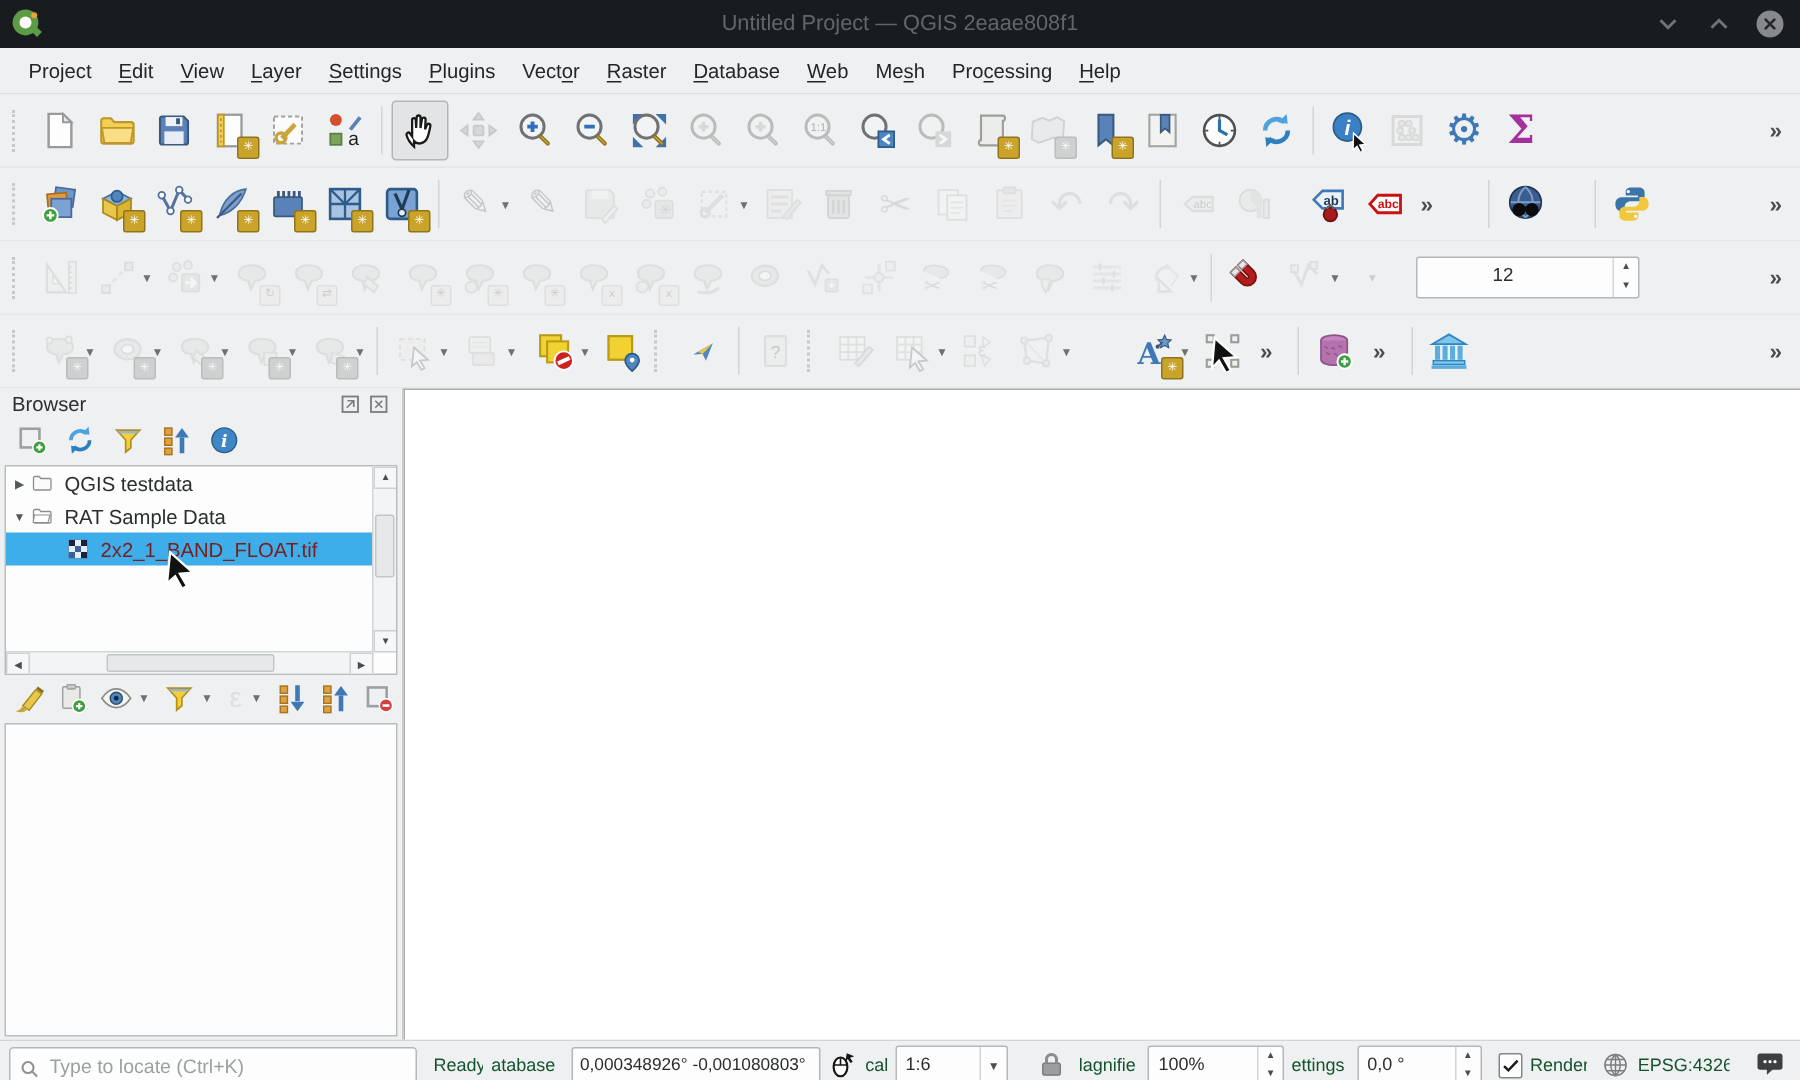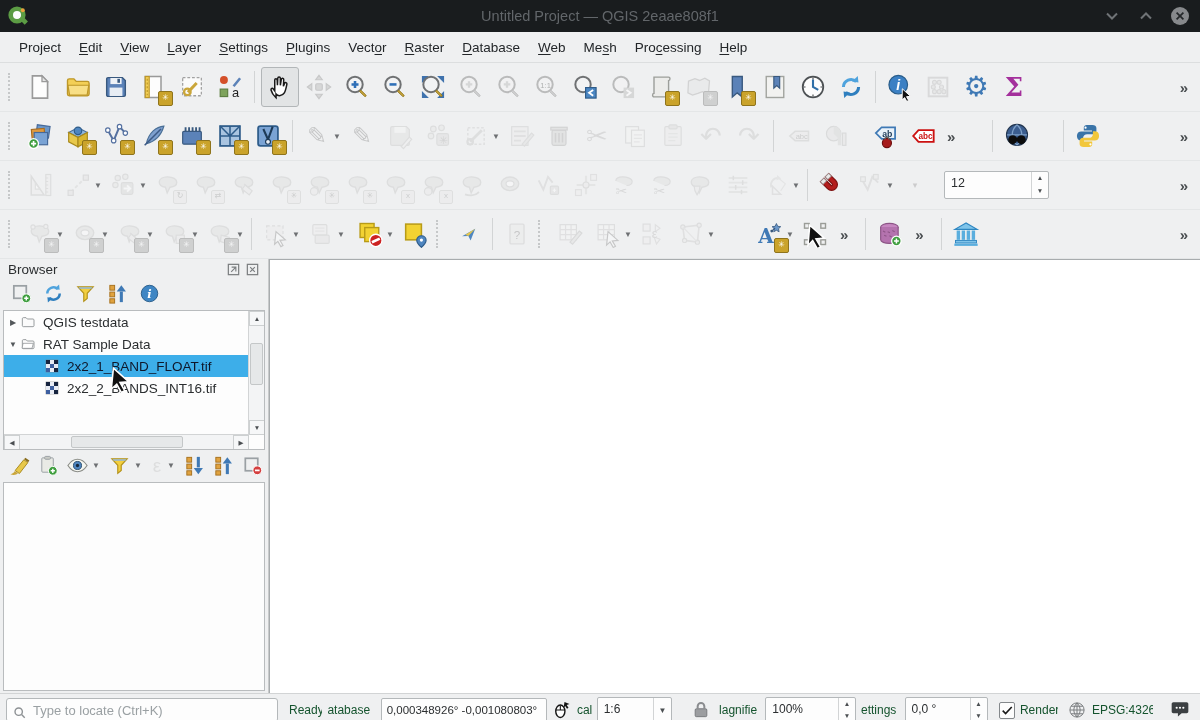--- a/index.html
+++ b/index.html
@@ -23,38 +23,38 @@
   .tbtn.dis{filter:grayscale(1) opacity(.42);align-items:center;}
   .tsep{width:1px;height:32px;background:#d2d4d5;margin:0 5px;flex:none;}
   .thandle{width:5px;height:28px;border-left:2px dotted #c6c8c9;margin:0 6px 0 2px;flex:none;}
   .tchev{color:#4a4e51;font-weight:bold;font-size:15px;padding:0 6px;flex:none;}
   .tcaret{font-size:8px;color:#6e7073;width:10px;flex:none;margin-left:-3px;}
   .badge{position:absolute;right:-1px;bottom:0;width:13px;height:13px;background:#caa32b;border:1px solid #8f741c;
          color:#fff;font-size:8px;line-height:11px;text-align:center;border-radius:2px;z-index:2;}
   .sub{position:absolute;right:-1px;bottom:0;width:12px;height:12px;background:#e7e8e3;border:1px solid #c6c8c3;
        color:#9a9c97;font-size:8px;line-height:10px;text-align:center;border-radius:2px;}
   .spinbox{display:flex;align-items:stretch;height:26px;border:1px solid #b4b8ba;background:#fdfdfd;border-radius:2px;margin-left:4px;}
-  .spinbox .val{width:74px;padding:4px 6px;font-size:12.5px;}
+  .spinbox .val{width:74px;padding:4px 6px;font-size:12.5px;margin-left:44px;}
   .spin-arrows{width:16px;display:flex;flex-direction:column;border-left:1px solid #d2d4d5;}
   .spin-arrows span{flex:1;font-size:6.5px;line-height:12px;text-align:center;color:#4a4e51;}
   
   .main{display:flex;height:434px;}
   .dock{width:268px;flex:none;background:#eff0f1;display:flex;flex-direction:column;border-right:1px solid #c8cacb;}
   .canvas{flex:1;background:#ffffff;border-top:1px solid #a8acae;border-left:1px solid #a8acae;}
   .panel-header{display:flex;padding:3px 8px 1px 8px;font-size:13.5px;color:#2b2e30;}
   .panel-hicons{margin-left:auto;display:flex;gap:4px;}
   .phi{width:15px;height:15px;display:flex;}
   .panel-tools{display:flex;align-items:center;padding:2px 4px 4px 8px;gap:6px;}
   .ptool{width:26px;height:26px;display:flex;align-items:center;justify-content:center;position:relative;}
   .ptool svg{width:23px;height:23px;}
   .ptool.dis{filter:grayscale(1) opacity(.42);}
   .tree-box{margin:0 3px;background:#fdfdfd;border:1px solid #b9bcbe;position:relative;height:138px;overflow:hidden;}
   .tree-rows{position:absolute;left:0;top:0;right:15px;bottom:14px;overflow:hidden;}
   .tree-row{height:22px;display:flex;align-items:center;font-size:13.5px;white-space:nowrap;}
-  .tree-row.sel{background:#3daee9;color:#0f172a;}
+  .tree-row.sel{background:#3daee9;color:#7f1d1d;}
   .tree-exp{width:14px;text-align:center;font-size:8px;color:#54585b;flex:none;}
   .tree-ico{width:18px;height:16px;flex:none;margin-right:5px;display:flex;}
   .tree-ico svg{width:16px;height:16px;}
   .vscroll{position:absolute;right:0;top:0;bottom:14px;width:15px;background:#f3f4f5;border-left:1px solid #d2d4d5;}
   .hscroll{position:absolute;left:0;right:15px;bottom:0;height:14px;background:#f3f4f5;border-top:1px solid #d2d4d5;display:flex;}
   .sarrow{width:14px;height:13px;background:#f6f7f8;border:1px solid #cdd0d1;font-size:6.5px;color:#4a4e51;
           display:flex;align-items:center;justify-content:center;flex:none;}
   .vthumb{position:absolute;left:1px;right:1px;top:32px;height:40px;background:#e6e8e9;border:1px solid #c4c7c8;border-radius:2px;}
   .hthumb{margin:1px 2px;width:110px;background:#e6e8e9;border:1px solid #c4c7c8;border-radius:2px;}
   .hspacer{flex:1;}
@@ -927,38 +927,20 @@
                 <rect x="3" y="15" width="6" height="6" fill="#3d5fa0"></rect>
                 <rect x="15" y="15" width="6" height="6" fill="#16243f"></rect>
                 <rect x="9" y="3" width="6" height="6" fill="#e8ecf4"></rect>
                 <rect x="3" y="9" width="6" height="6" fill="#e8ecf4"></rect>
                 <rect x="15" y="9" width="6" height="6" fill="#e8ecf4"></rect>
                 <rect x="9" y="15" width="6" height="6" fill="#e8ecf4"></rect>
               </svg>
             </span>
             <span>2x2_1_BAND_FLOAT.tif</span>
           </div>
-          <div class="tree-row">
-            <span class="tree-exp" style="margin-left: 26px;"></span>
-            <span class="tree-ico">
-              <svg viewBox="0 0 24 24">
-                <rect x="3" y="3" width="18" height="18" fill="#fff" stroke="#777" stroke-width=".8"></rect>
-                <rect x="3" y="3" width="6" height="6" fill="#16243f"></rect>
-                <rect x="15" y="3" width="6" height="6" fill="#16243f"></rect>
-                <rect x="9" y="9" width="6" height="6" fill="#3d5fa0"></rect>
-                <rect x="3" y="15" width="6" height="6" fill="#3d5fa0"></rect>
-                <rect x="15" y="15" width="6" height="6" fill="#16243f"></rect>
-                <rect x="9" y="3" width="6" height="6" fill="#e8ecf4"></rect>
-                <rect x="3" y="9" width="6" height="6" fill="#e8ecf4"></rect>
-                <rect x="15" y="9" width="6" height="6" fill="#e8ecf4"></rect>
-                <rect x="9" y="15" width="6" height="6" fill="#e8ecf4"></rect>
-              </svg>
-            </span>
-            <span>2x2_2_BANDS_INT16.tif</span>
-          </div>
         </div>
       <div class="vscroll">
         <div class="sarrow" style="position:absolute;top:0;left:0;">▲</div>
         <div class="vthumb"></div>
         <div class="sarrow" style="position:absolute;bottom:0;left:0;">▼</div>
       </div>
       <div class="hscroll">
         <div class="sarrow">◀</div>
         <div class="hspacer"></div>
           <div class="hthumb"></div>

